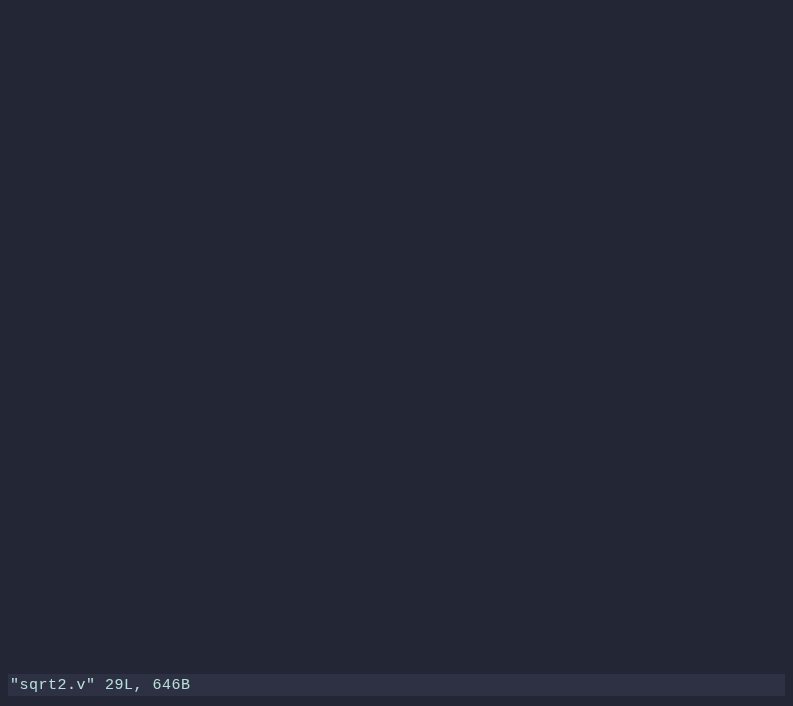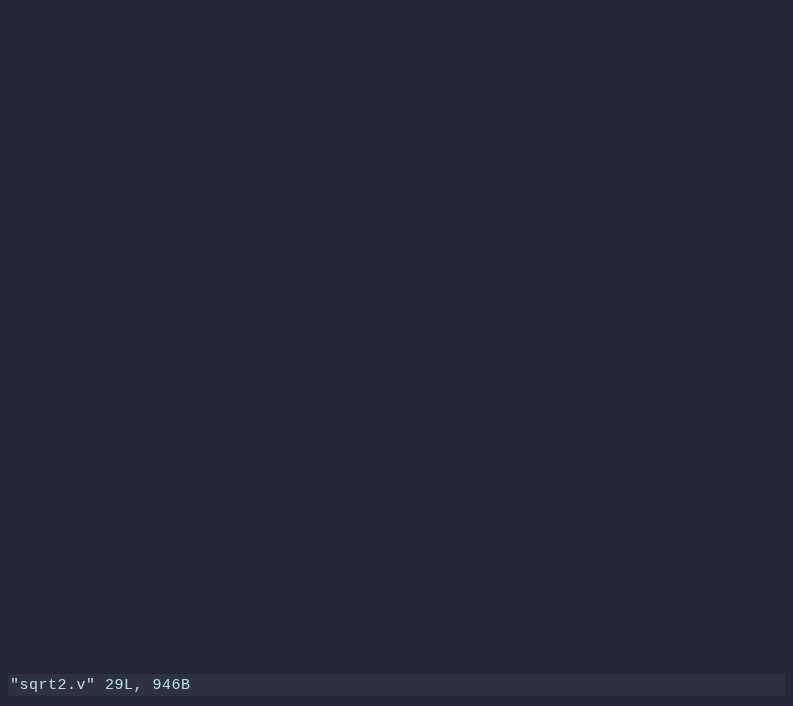--- a/index.html
+++ b/index.html
@@ -43,14 +43,14 @@
 </head>
 <body>
 
 <div class="editor-area"></div>
 
 <div class="status-bar">
   <span class="status-text">"sqrt2.v"</span>
     <span class="status-text"> </span>
     <span class="status-text">29L</span>
     <span class="status-text">, </span>
-    <span class="status-text">946B</span>
+    <span class="status-text">646B</span>
 </div>
 
 </body></html>

